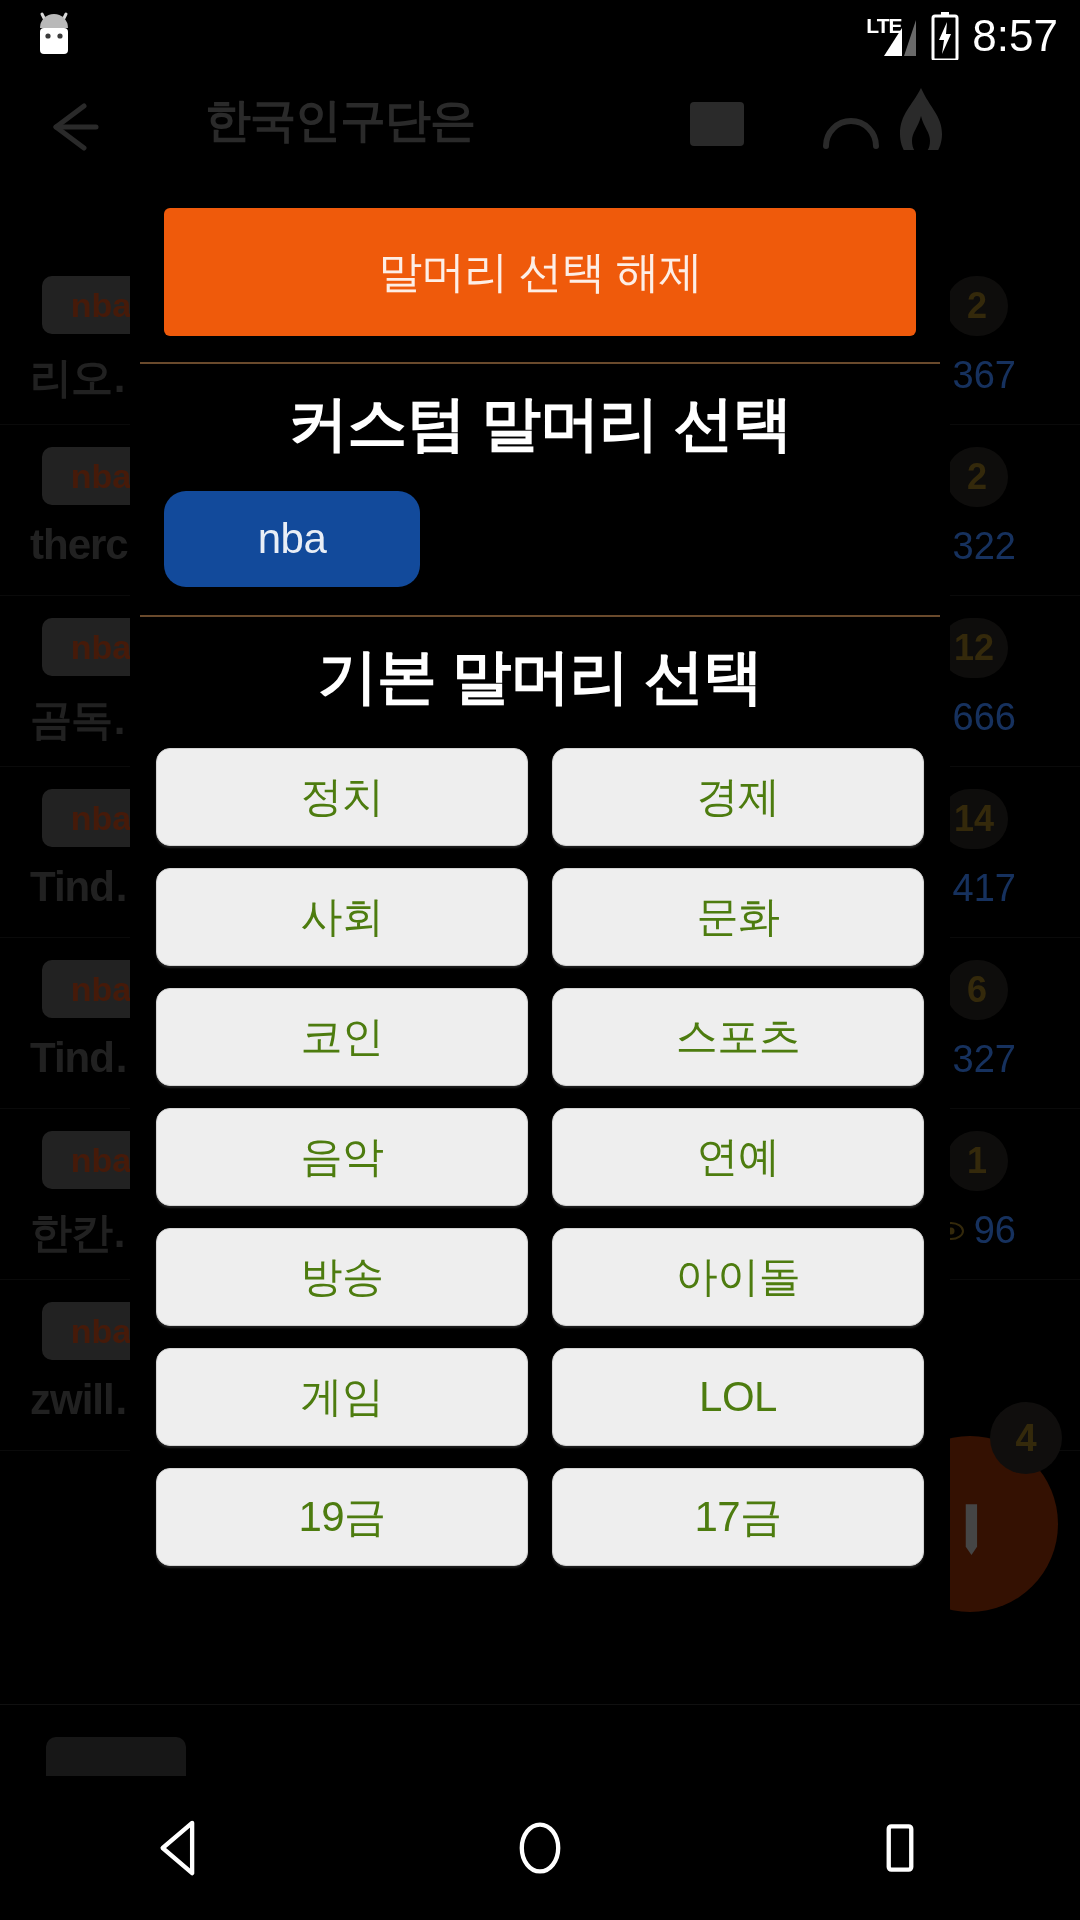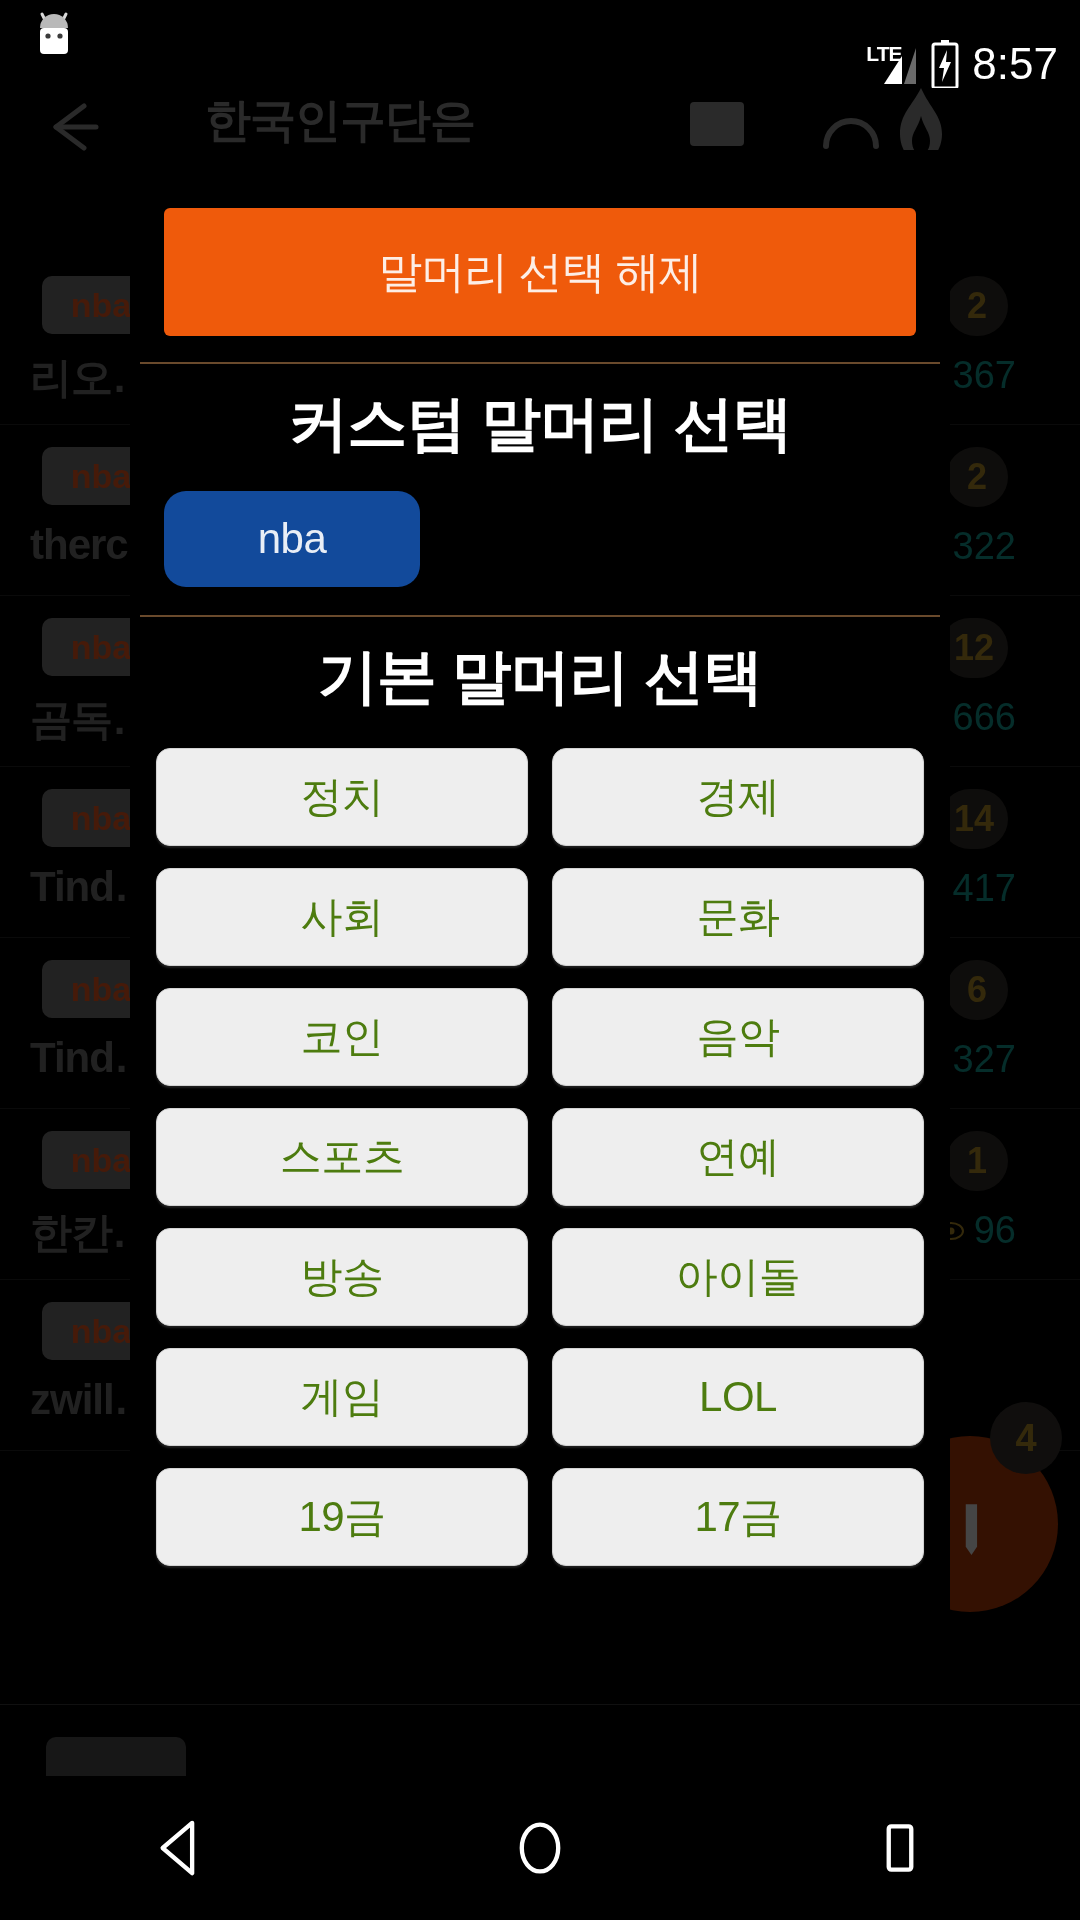--- a/index.html
+++ b/index.html
@@ -10,21 +10,21 @@
   #screen{ position:relative; width:1080px; height:1920px; background:#000; overflow:hidden; }
 
   
   .statusbar{
     position:absolute; top:0; left:0; width:1080px; height:72px;
     background:#000; display:flex; align-items:center; z-index:40;
   }
   .droid{ position:absolute; left:26px; top:8px; width:56px; height:56px; }
   .status-right{
     position:absolute; right:22px; top:4px; height:64px;
-    display:flex; align-items:center; gap:12px;margin-top:28px;
+    display:flex; align-items:center; gap:12px;
   }
   .lte-wrap{ position:relative; width:52px; height:50px; }
   .lte-txt{
     position:absolute; left:0; top:4px; color:#fff; font-size:21px;
     font-weight:bold; letter-spacing:-1px; line-height:1;
   }
   .sig{ position:absolute; right:0; bottom:3px; width:36px; height:40px; }
   .batt{ width:30px; height:48px; position:relative; }
   .clock{ color:#fff; font-size:44px; font-weight:400; letter-spacing:0px; }
 
@@ -51,21 +51,21 @@
   .row-title{
     position:absolute; left:30px; top:96px; color:#585858;
     font-size:42px; font-weight:bold; white-space:nowrap; letter-spacing:-1px;
   }
   .row-badge{
     position:absolute; right:72px; top:22px; min-width:62px; height:60px; padding:0 14px;
     background:#262320; border-radius:40px; display:flex; align-items:center; justify-content:center;
   }
   .row-badge span{ color:#8a6d1d; font-size:36px; font-weight:bold; }
   .row-views{
-    position:absolute; right:64px; top:100px; color:#0f766e; font-size:38px;
+    position:absolute; right:64px; top:100px; color:#3b82f6; font-size:38px;
     display:flex; align-items:center; gap:10px;
   }
   .eye{ width:26px; height:18px; }
 
   .fab{
     position:absolute; right:22px; top:1364px; width:176px; height:176px;
     border-radius:50%; background:#8a2d06;
   }
   .fab-pencil{
     position:absolute; left:50%; top:50%; width:54px; height:54px;
@@ -300,24 +300,24 @@
         <div class="gbtn">
             <span>사회</span>
           </div>
         <div class="gbtn">
             <span>문화</span>
           </div>
         <div class="gbtn">
             <span>코인</span>
           </div>
         <div class="gbtn">
+            <span>스포츠</span>
+          </div>
+        <div class="gbtn">
             <span>음악</span>
-          </div>
-        <div class="gbtn">
-            <span>스포츠</span>
           </div>
         <div class="gbtn">
             <span>연예</span>
           </div>
         <div class="gbtn">
             <span>방송</span>
           </div>
         <div class="gbtn">
             <span>아이돌</span>
           </div>

